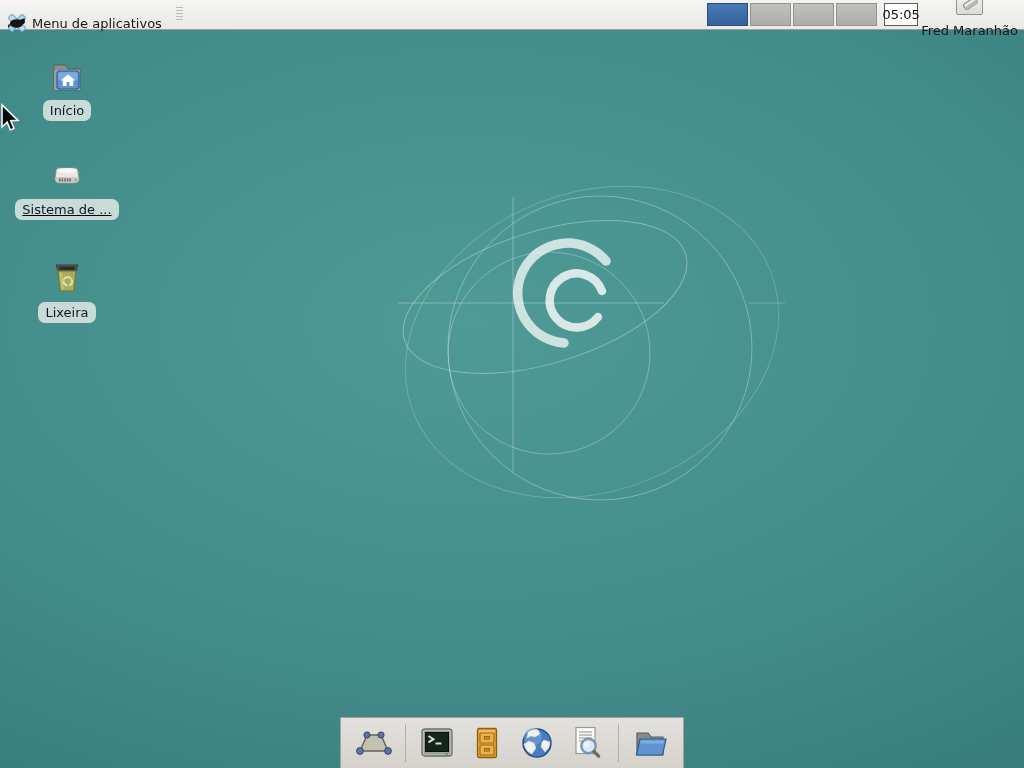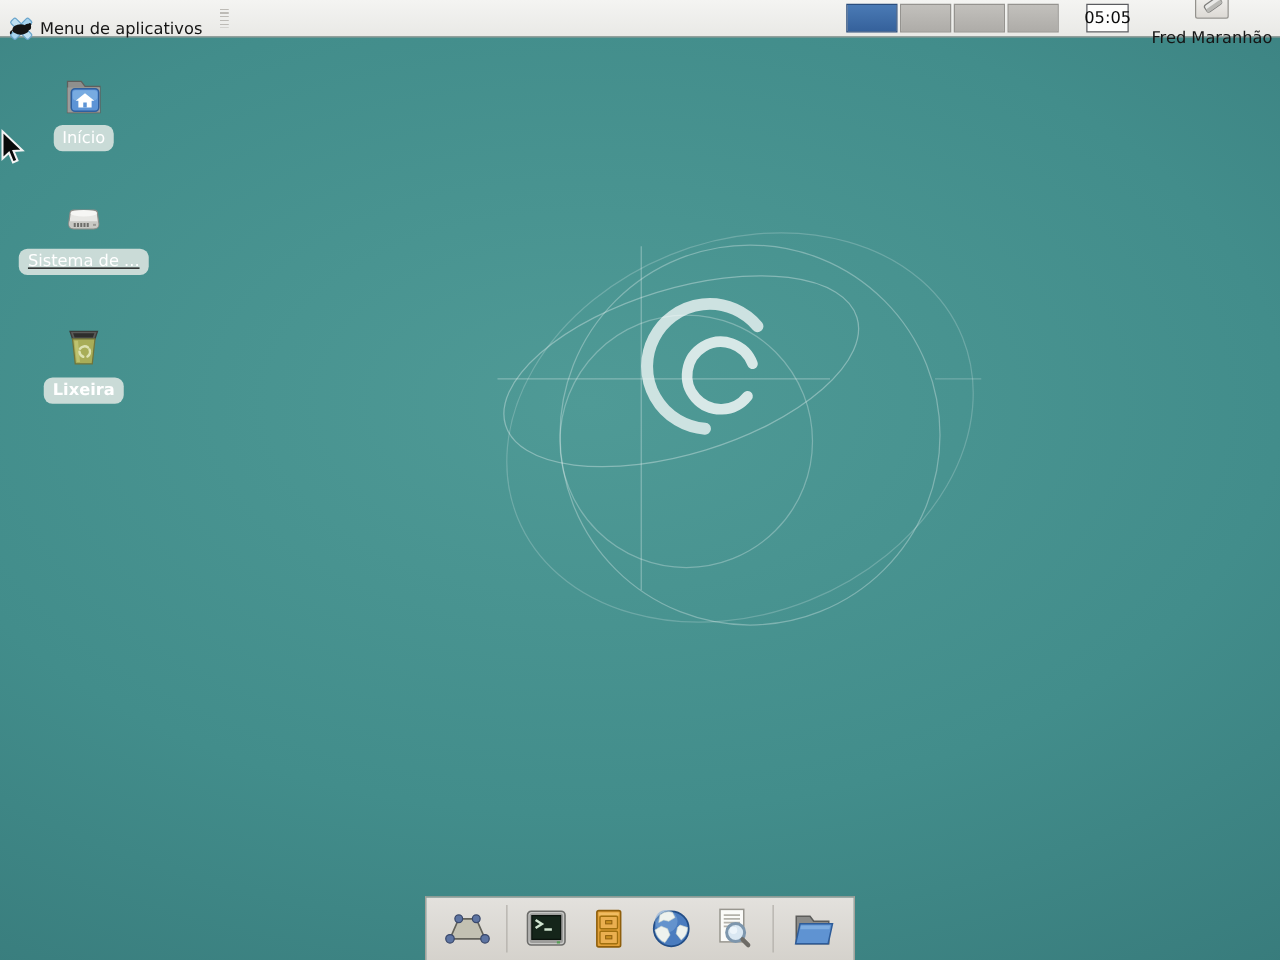--- a/index.html
+++ b/index.html
@@ -29,46 +29,46 @@
   .grip{
     width:7px;height:15px;margin-left:8px;
     background:repeating-linear-gradient(to bottom,#bdbbb6 0 1px,transparent 1px 3px);
   }
   .panel-spacer{flex:1;}
   .pager{display:flex;align-items:center;gap:2px;margin-right:4px;}
   .ws{width:41px;height:23px;background:linear-gradient(#c2c0bc,#aeaca8);border:1px solid #95938f;box-sizing:border-box;}
   .ws.active{background:linear-gradient(#4a7ab5,#35619b);border-color:#2a4d7d;}
   .clock{
     width:34px;height:23px;background:#fdfdfc;border:1px solid #5b5c60;
-    display:flex;align-items:center;justify-content:center;margin:0 18px;
+    display:flex;align-items:center;justify-content:center;margin:0 3px;
     font-size:13px;color:#0c0c0c;box-sizing:border-box;
   }
   .user-area{display:flex;align-items:center;gap:7px;margin-right:6px;flex-direction:column;}
   .user-btn{
     width:27px;height:24px;border:1px solid #94928d;border-radius:2px;
     background:linear-gradient(#f7f7f5,#dddad5);
     display:flex;align-items:center;justify-content:center;box-sizing:border-box;
   }
   .user-name{padding-top:1px;white-space:nowrap;}
   
   .desk-icon{
     position:absolute;width:120px;left:7px;
     display:flex;flex-direction:column;align-items:center;
     text-align:center;z-index:10;cursor:default;
   }
   .desk-icon .glyph{width:40px;height:40px;}
   .desk-icon .pill{
     margin-top:4px;display:inline-block;max-width:116px;
     background:rgba(216,227,223,0.9);border-radius:7px;
-    padding:2px 7px;font-size:13px;color:#ffffff;line-height:17px;
+    padding:2px 7px;font-size:13px;color:#0f172a;line-height:17px;
     white-space:nowrap;overflow:hidden;text-overflow:ellipsis;
   }
   #icon-inicio{top:56px;}
   #icon-sistema{top:155px;text-decoration:underline;}
-  #icon-lixeira{top:258px;font-weight:bold;}
+  #icon-lixeira{top:258px;}
   
   .dock{
     position:absolute;bottom:0;left:50%;transform:translateX(-50%);
     height:51px;display:flex;align-items:center;gap:8px;
     padding:0 12px;box-sizing:border-box;
     background:linear-gradient(#e3e1dd,#d5d2cc);
     border:1px solid #a5a29b;border-bottom:none;
     z-index:20;
   }
   .dock-btn{width:42px;height:42px;display:flex;align-items:center;justify-content:center;}

